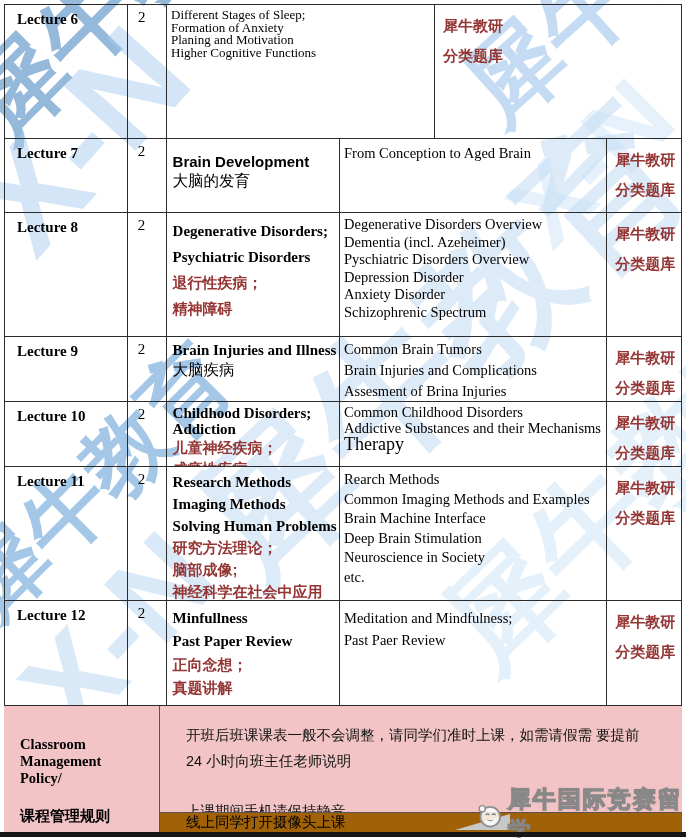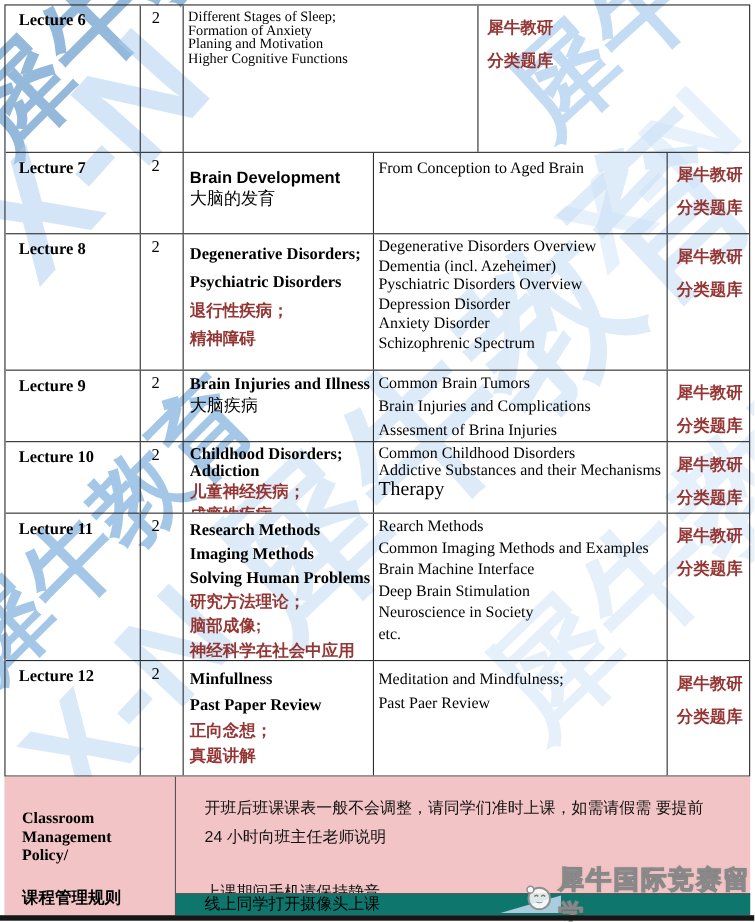--- a/index.html
+++ b/index.html
@@ -28,21 +28,21 @@
   .t-zh-red{font-family:"Liberation Sans",sans-serif;font-weight:bold;font-size:15px;color:#943634;}
   
   .footer{position:absolute;left:4px;top:706px;width:678px;height:126px;background:#f2c4c6;
           z-index:1;display:flex;box-sizing:border-box;}
   .pol-label{width:156px;box-sizing:border-box;border-right:1px solid #555;padding:30px 4px 0 16px;}
   .pol-en{font-family:"Liberation Serif",serif;font-weight:bold;font-size:14.5px;line-height:17px;}
   .pol-zh{font-family:"Liberation Sans",sans-serif;font-weight:bold;font-size:15px;margin-top:20px;}
   .pol-body{flex:1;padding:16px 27px 0 26px;box-sizing:border-box;}
   .rule{font-family:"Liberation Sans",sans-serif;font-size:14.5px;line-height:26px;color:#111;}
   .rule2{margin-top:24px;}
-  .subrow{position:absolute;left:156px;right:0;bottom:0;height:20px;background:#0f766e;
+  .subrow{position:absolute;left:156px;right:0;bottom:0;height:20px;background:#a16207;
           border-top:1px solid #555;box-sizing:border-box;}
   .subtext{font-family:"Liberation Sans",sans-serif;font-size:14.5px;line-height:19px;padding-left:26px;}
   
   .bottombar{position:absolute;left:0;top:832px;width:686px;height:5px;background:#161616;z-index:4;}
   
   .brand{position:absolute;left:476px;top:784px;display:flex;align-items:center;gap:5px;z-index:3;}
   .brand-text{font-family:"Liberation Sans",sans-serif;font-weight:bold;font-size:23px;
               letter-spacing:2px;color:rgba(255,255,255,.85);
               -webkit-text-stroke:1.2px rgba(125,125,125,.9);
               text-shadow:0 0 2px rgba(120,120,120,.55);}

